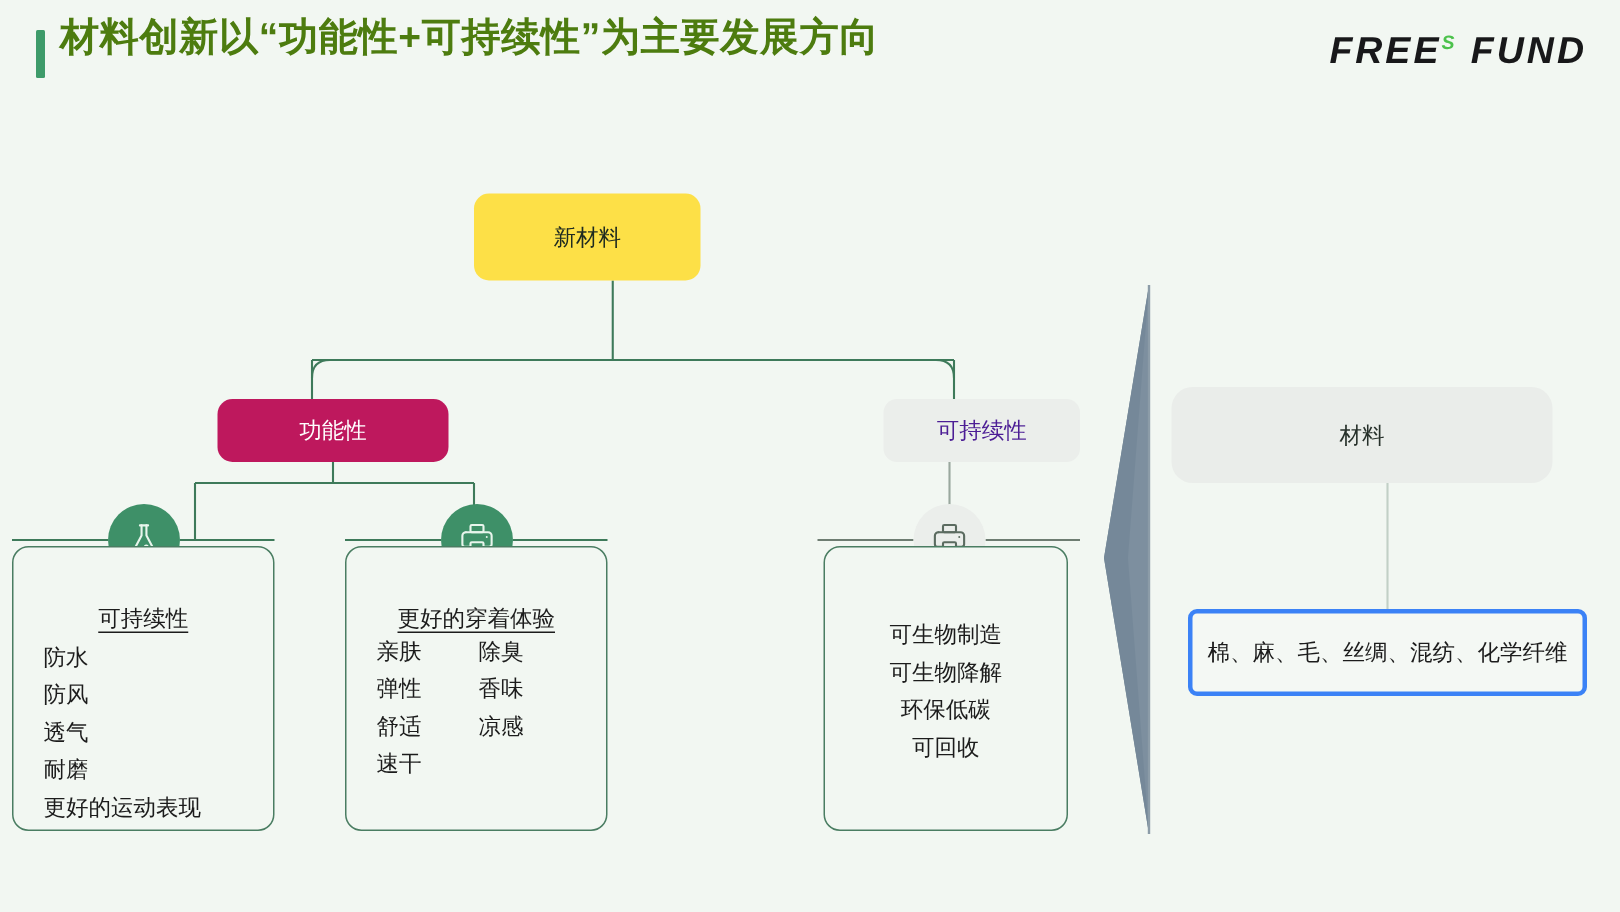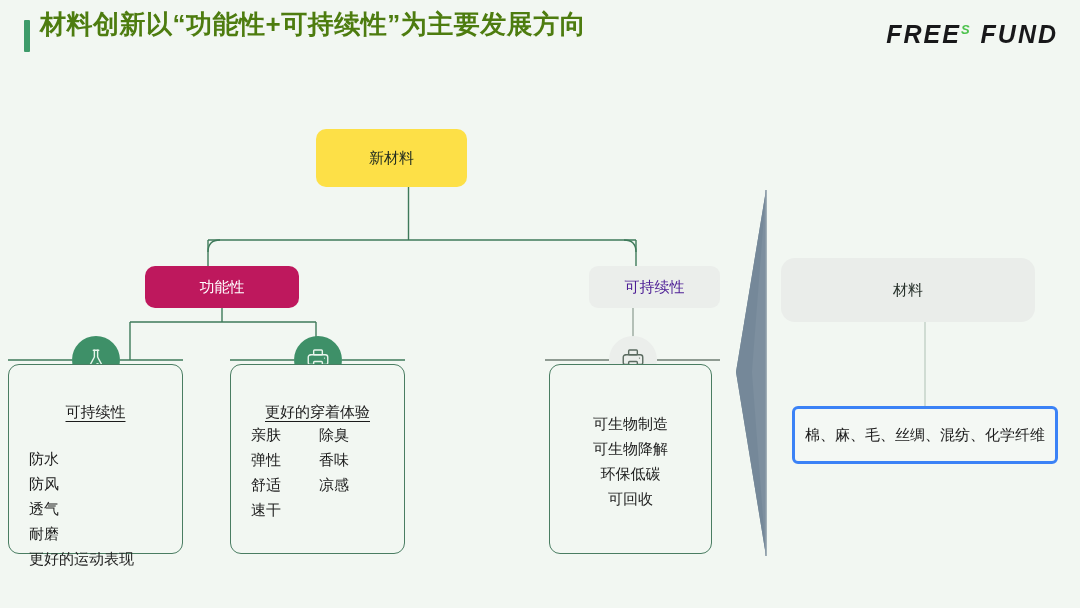--- a/index.html
+++ b/index.html
@@ -69,21 +69,21 @@
   }
   .card-1 { left:8px;   top:364px; width:175px; height:190px; }
   .card-2 { left:230px; top:364px; width:175px; height:190px; }
   .card-3 { left:537px; top:364px; width:163px; height:190px;margin-left:12px; }
 
   .card-head {
     text-align:center; font-size:15px; color:#1C1C1C;
     text-decoration:underline; text-underline-offset:4px;
     margin-top:38px;
   }
-  .card-list { margin-top:24px; padding-left:20px; }
+  .card-list { margin-top:4px; padding-left:20px; }
   .card-list li {
     list-style:none; font-size:15px; color:#1C1C1C;
     line-height:25px; white-space:nowrap;
   }
   .cols { display:flex; padding-left:20px; gap:38px; }
   .cols ul li {
     list-style:none; font-size:15px; color:#1C1C1C;
     line-height:25px; white-space:nowrap;
   }
   .card-center { margin-top:46px; text-align:center; }

